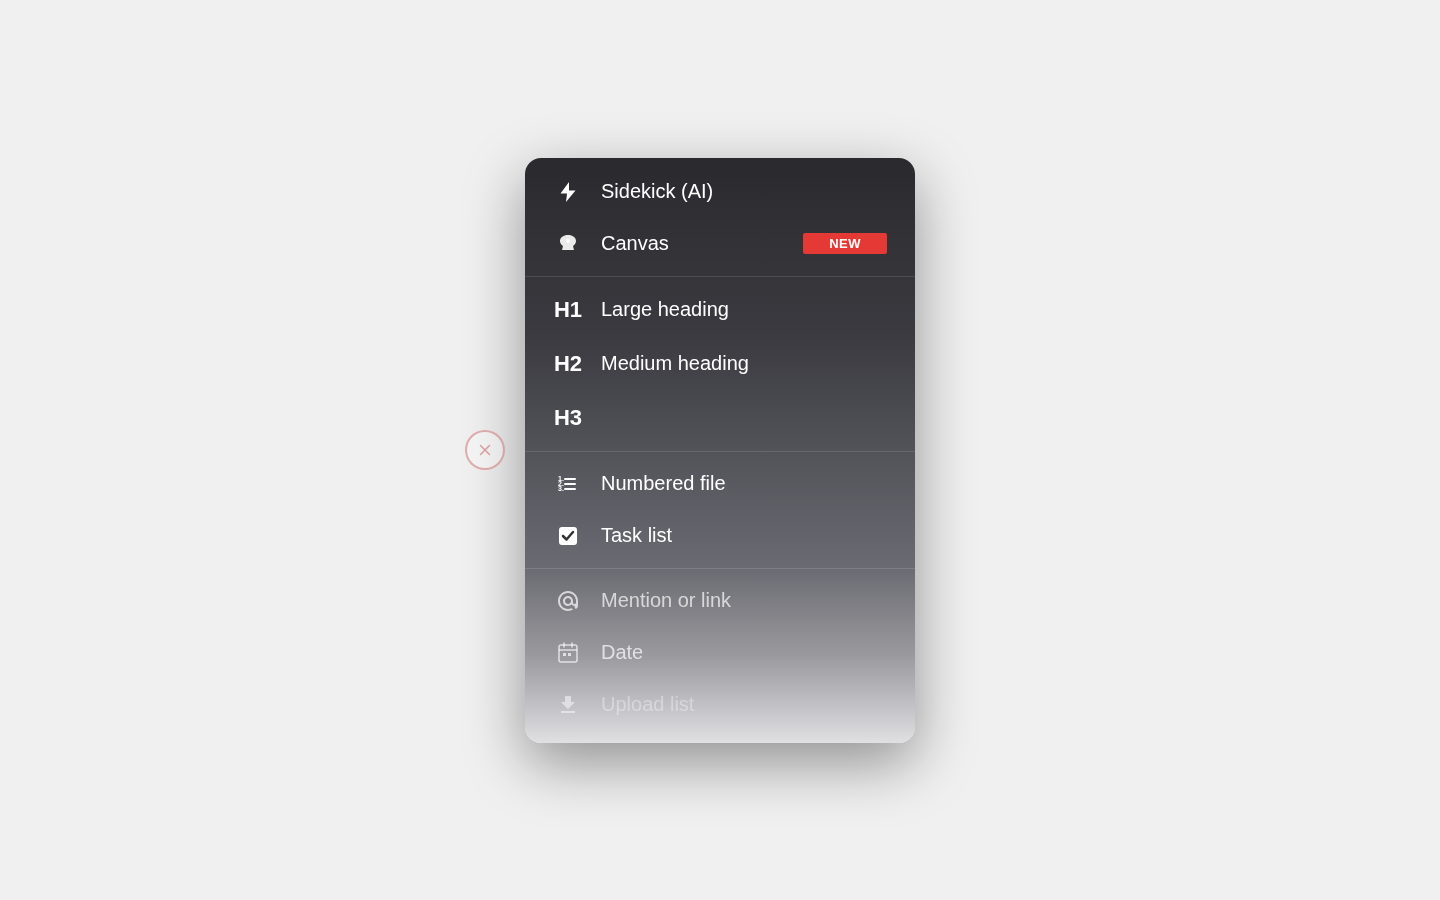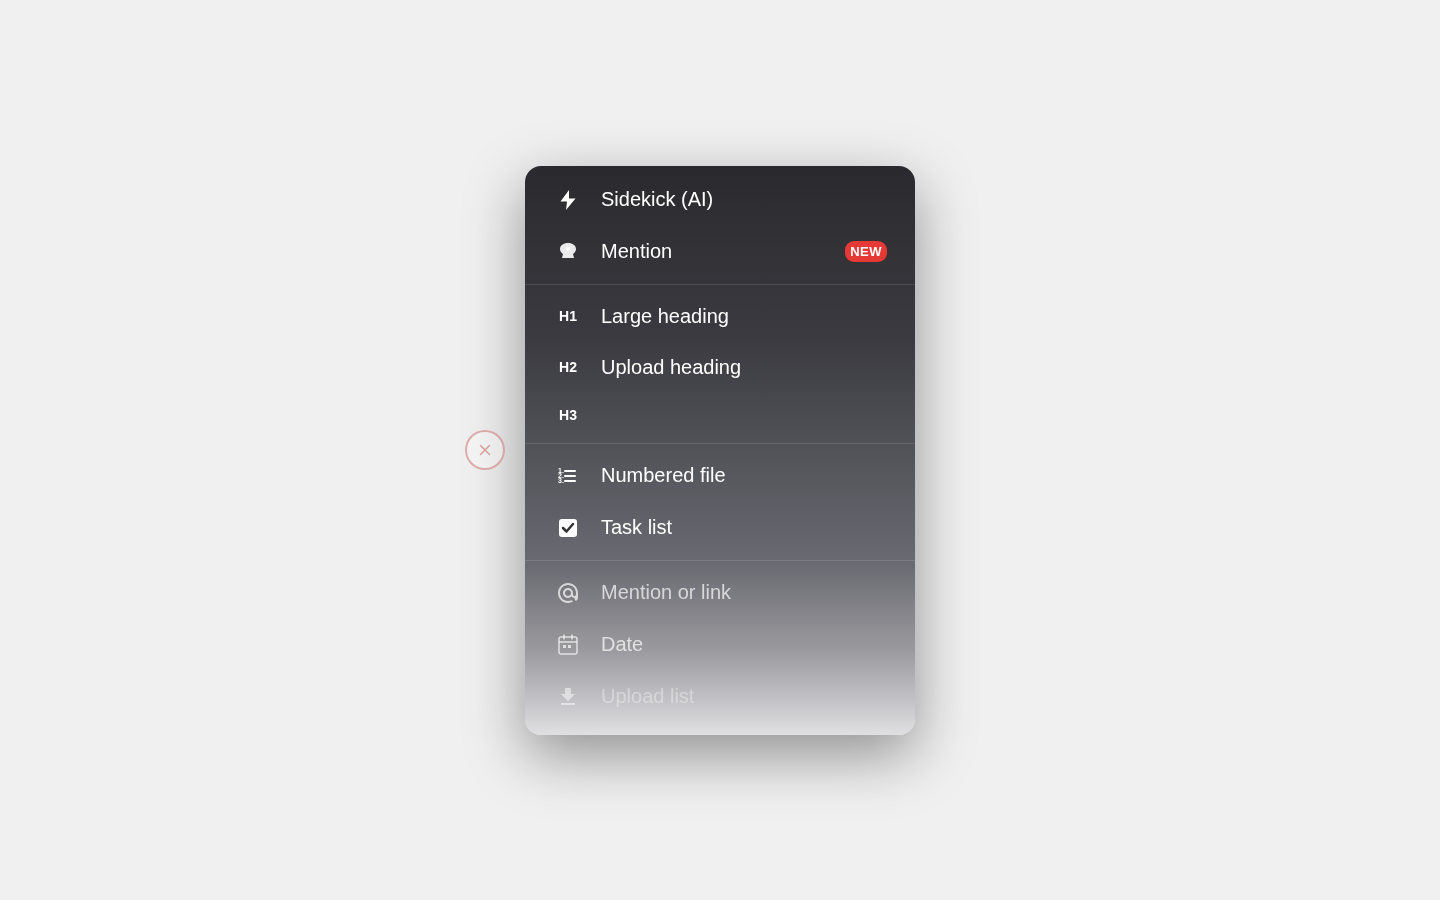--- a/index.html
+++ b/index.html
@@ -57,34 +57,34 @@
 
     .menu-label.faded {
       color: rgba(255,255,255,0.7);
     }
 
     .new-badge {
       background: #e53935;
       color: #ffffff;
       font-size: 13px;
       font-weight: 700;
-      padding: 3px 5px;
-      border-radius: 9px;
+      padding: 3px 26px;
+      border-radius: 2px;
       letter-spacing: 0.5px;
     }
 
     .divider {
       height: 1px;
       background: rgba(255,255,255,0.12);
       margin: 6px 0;
     }
 
     .h-label {
       color: #ffffff;
-      font-size: 14px;
+      font-size: 22px;
       font-weight: 700;
     }
 
     
     .close-btn-overlay {
       position: absolute;
       left: -60px;
       top: 50%;
       transform: translateY(-50%);
       width: 40px;
@@ -122,38 +122,38 @@
       <span class="menu-label">Sidekick (AI)</span>
     </div>
 
     <div class="menu-item">
       <span class="menu-icon">
         <svg class="icon-svg" viewBox="0 0 24 24" fill="white">
           <path d="M12 3C7.5 3 4 5.5 4 9c0 2 1.2 3.8 3 5l-1 4h12l-1-4c1.8-1.2 3-3 3-5 0-3.5-3.5-6-8-6zm-3 14h6l.5-2H8.5l.5 2z" opacity="0.9"></path>
           <circle cx="12" cy="9" r="2" fill="white"></circle>
         </svg>
       </span>
-      <span class="menu-label">Mention</span>
+      <span class="menu-label">Canvas</span>
       <span class="new-badge">NEW</span>
     </div>
 
     <div class="divider"></div>
 
     <div class="menu-item">
       <span class="menu-icon">
         <span class="h-label">H1</span>
       </span>
       <span class="menu-label">Large heading</span>
     </div>
 
     <div class="menu-item">
       <span class="menu-icon">
         <span class="h-label">H2</span>
       </span>
-      <span class="menu-label">Upload heading</span>
+      <span class="menu-label">Medium heading</span>
     </div>
 
     <div class="menu-item">
       <span class="menu-icon">
         <span class="h-label">H3</span>
       </span>
     </div>
 
     <div class="divider"></div>
 

